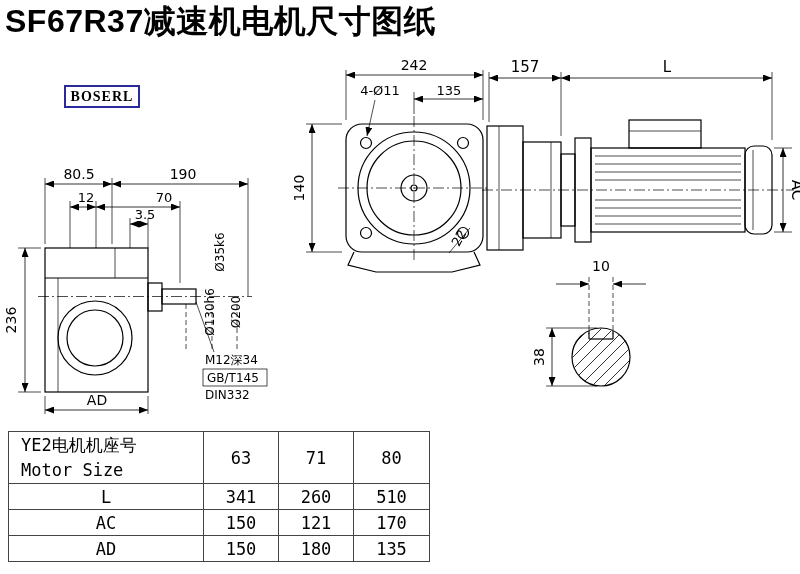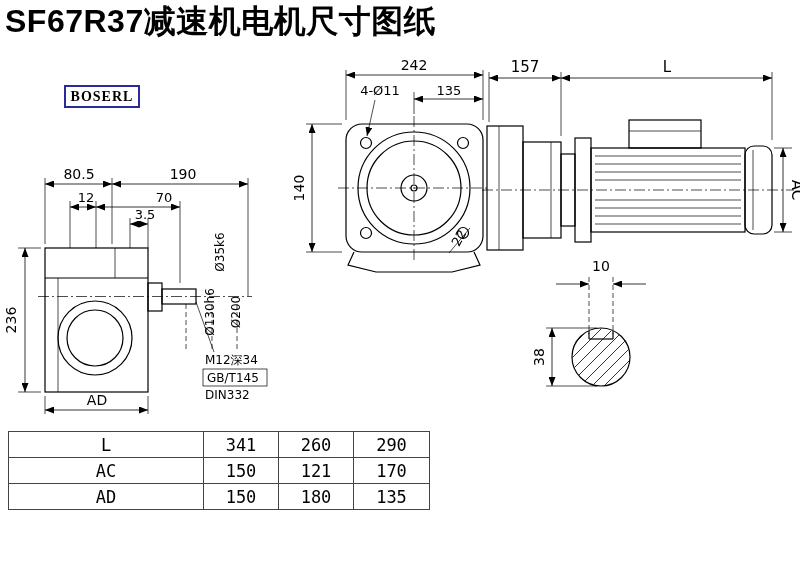--- a/index.html
+++ b/index.html
@@ -234,25 +234,34 @@
   </svg>
 
   <table id="size-table">
     <colgroup>
         <col style="width:195px">
         <col style="width:75px">
         <col style="width:75px">
         <col style="width:76px">
       </colgroup>
     <tbody>
+        <tr class="hrow">
+      <td class="hdrcell">
+        <div>YE2电机机座号</div>
+        <div>Motor Size</div>
+      </td>
+      <td>63</td>
+      <td>71</td>
+      <td>80</td>
+    </tr>
     <tr class="drow">
       <td>L</td>
       <td>341</td>
       <td>260</td>
-      <td>290</td>
+      <td>510</td>
     </tr>
     <tr class="drow">
       <td>AC</td>
       <td>150</td>
       <td>121</td>
       <td>170</td>
     </tr>
     <tr class="drow">
       <td>AD</td>
       <td>150</td>

